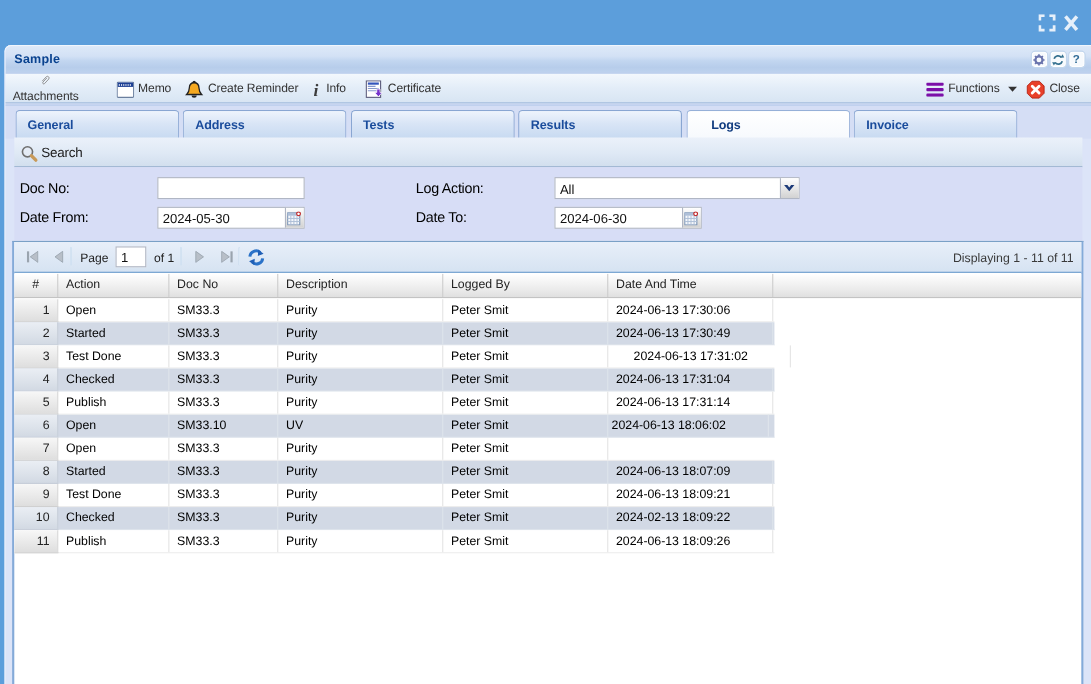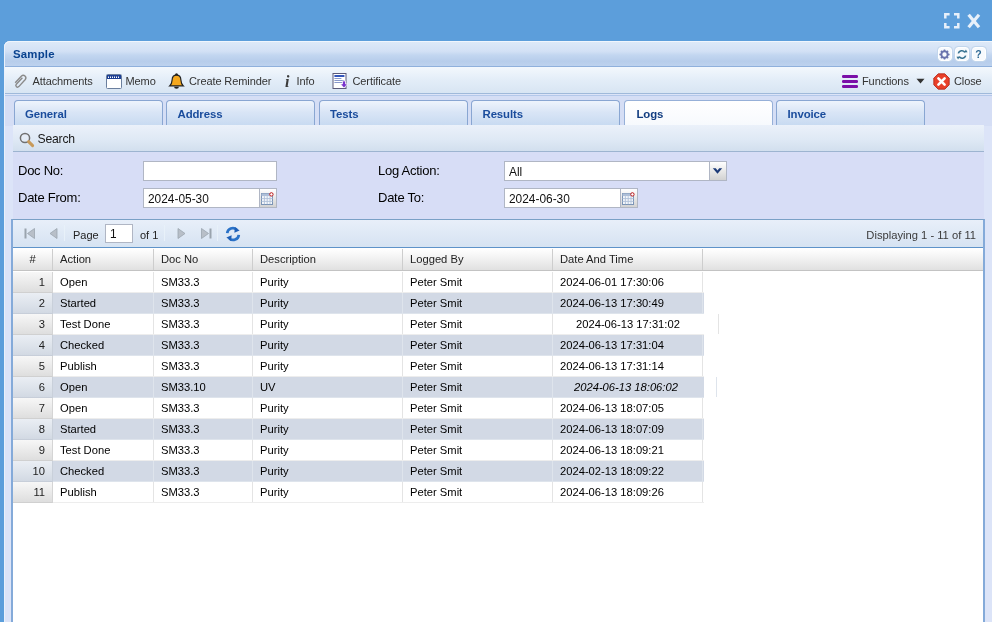--- a/index.html
+++ b/index.html
@@ -28,21 +28,21 @@
 #tbar .itm { position:absolute; top:1px; height:26px; display:flex; align-items:center; gap:4px;
   font-size:11px; color:#333; letter-spacing:-0.1px; }
 
 
 #tabs { position:absolute; left:1px; top:54px; right:0; height:31px; background:#d5def5;
   border-top:1px solid #b3c8ea; }
 .tab { position:absolute; top:4px; height:26px; width:149px;
   border:1px solid #89a6d2; border-bottom:none; border-radius:4px 4px 0 0;
   background:linear-gradient(#eef4fc, #d9e5f6 45%, #c7daf1);
   font-size:11.4px; font-weight:bold; color:#1a4c9c; line-height:27px; padding-left:10.5px; letter-spacing:-0.1px; }
-.tab.active { background:linear-gradient(#ffffff, #f6f9fd); color:#123d80; height:27px; border-color:#96b0d8; padding-left:12px; }
+.tab.active { background:linear-gradient(#ffffff, #f6f9fd); color:#123d80; height:27px; border-color:#96b0d8; padding-left:22px; }
 
 
 #panel { position:absolute; left:8.5px; top:84px; width:971px; height:497px; }
 
 #search { position:absolute; left:0; top:0; width:971px; height:27px;
   background:linear-gradient(#ebf1fa 0%, #dfe9f5 55%, #d2dfee 100%);
   border-bottom:1px solid #9db4d0; }
 #search span { position:absolute; left:25px; top:7px; font-size:12.2px; color:#1a1a1a; letter-spacing:-0.2px; }
 
 #form { position:absolute; left:0; top:27px; width:971px; height:67px; background:#d7ddf6; }
@@ -110,21 +110,21 @@
             <path d="M9.7 6.6 A3.7 3.7 0 0 1 3.2 7.8"></path>
           </g>
           <path d="M9.9 0.4 L11.5 3.3 L8.1 3.5 Z" fill="#36718f"></path>
           <path d="M2.1 10.6 L0.5 7.7 L3.9 7.5 Z" fill="#36718f"></path>
         </svg>
       </div>
     <div class="hbtn" style="left:966.5px; font-size:10.5px; font-weight:bold; color:#2f6a95;">?</div>
   </div>
 
   <div id="tbar">
-    <div class="itm" style="left:6.5px;">
+    <div class="itm" style="left:6.5px;flex-direction:column;">
       <svg width="17" height="17" viewBox="0 0 17 17">
           <path d="M3.2 9.8 L9.5 3 a2.6 2.6 0 0 1 3.8 3.5 L6.8 13.6 a1.7 1.7 0 0 1 -2.5 -2.3 L10.4 4.8" fill="none" stroke="#8a8a8a" stroke-width="1.4"></path>
         </svg>
       <span>Attachments</span>
     </div>
     <div class="itm" style="left:100.5px;">
       <svg width="16" height="15" viewBox="0 0 16 15">
           <rect x="0.5" y="0.5" width="15" height="14" rx="1" fill="#fff" stroke="#6b7f9e"></rect>
           <rect x="1" y="1" width="14" height="4" fill="#1c3f94"></rect>
           <g stroke="#fff" stroke-width="1">
@@ -282,21 +282,21 @@
         <div class="hc" style="left:540px; width:150px;">Date And Time</div>
         <div class="hc" style="left:690px; width:254px; border-right:none;"></div>
       </div>
       <div id="rows">
       <div class="row odd">
             <div class="numcell">1</div>
             <div class="cell" style="left:40px; width:101px;">Open</div>
             <div class="cell" style="left:141px; width:99px;">SM33.3</div>
             <div class="cell" style="left:240px; width:150px;">Purity</div>
             <div class="cell" style="left:390px; width:150px;">Peter Smit</div>
-            <div class="cell" style="left:540px; width:150px;">2024-06-01 17:30:06</div>
+            <div class="cell" style="left:540px; width:150px;">2024-06-13 17:30:06</div>
           </div>
       <div class="row even">
             <div class="numcell">2</div>
             <div class="cell" style="left:40px; width:101px;">Started</div>
             <div class="cell" style="left:141px; width:99px;">SM33.3</div>
             <div class="cell" style="left:240px; width:150px;">Purity</div>
             <div class="cell" style="left:390px; width:150px;">Peter Smit</div>
             <div class="cell" style="left:540px; width:150px;">2024-06-13 17:30:49</div>
           </div>
       <div class="row odd">
@@ -322,29 +322,28 @@
             <div class="cell" style="left:240px; width:150px;">Purity</div>
             <div class="cell" style="left:390px; width:150px;">Peter Smit</div>
             <div class="cell" style="left:540px; width:150px;">2024-06-13 17:31:14</div>
           </div>
       <div class="row even">
             <div class="numcell">6</div>
             <div class="cell" style="left:40px; width:101px;">Open</div>
             <div class="cell" style="left:141px; width:99px;">SM33.10</div>
             <div class="cell" style="left:240px; width:150px;">UV</div>
             <div class="cell" style="left:390px; width:150px;">Peter Smit</div>
-            <div class="cell" style="left:554px; width:150px;font-style:italic;">2024-06-13 18:06:02</div>
+            <div class="cell" style="left:536px; width:150px;">2024-06-13 18:06:02</div>
           </div>
       <div class="row odd">
             <div class="numcell">7</div>
             <div class="cell" style="left:40px; width:101px;">Open</div>
             <div class="cell" style="left:141px; width:99px;">SM33.3</div>
             <div class="cell" style="left:240px; width:150px;">Purity</div>
             <div class="cell" style="left:390px; width:150px;">Peter Smit</div>
-            <div class="cell" style="left:540px; width:150px;">2024-06-13 18:07:05</div>
           </div>
       <div class="row even">
             <div class="numcell">8</div>
             <div class="cell" style="left:40px; width:101px;">Started</div>
             <div class="cell" style="left:141px; width:99px;">SM33.3</div>
             <div class="cell" style="left:240px; width:150px;">Purity</div>
             <div class="cell" style="left:390px; width:150px;">Peter Smit</div>
             <div class="cell" style="left:540px; width:150px;">2024-06-13 18:07:09</div>
           </div>
       <div class="row odd">

